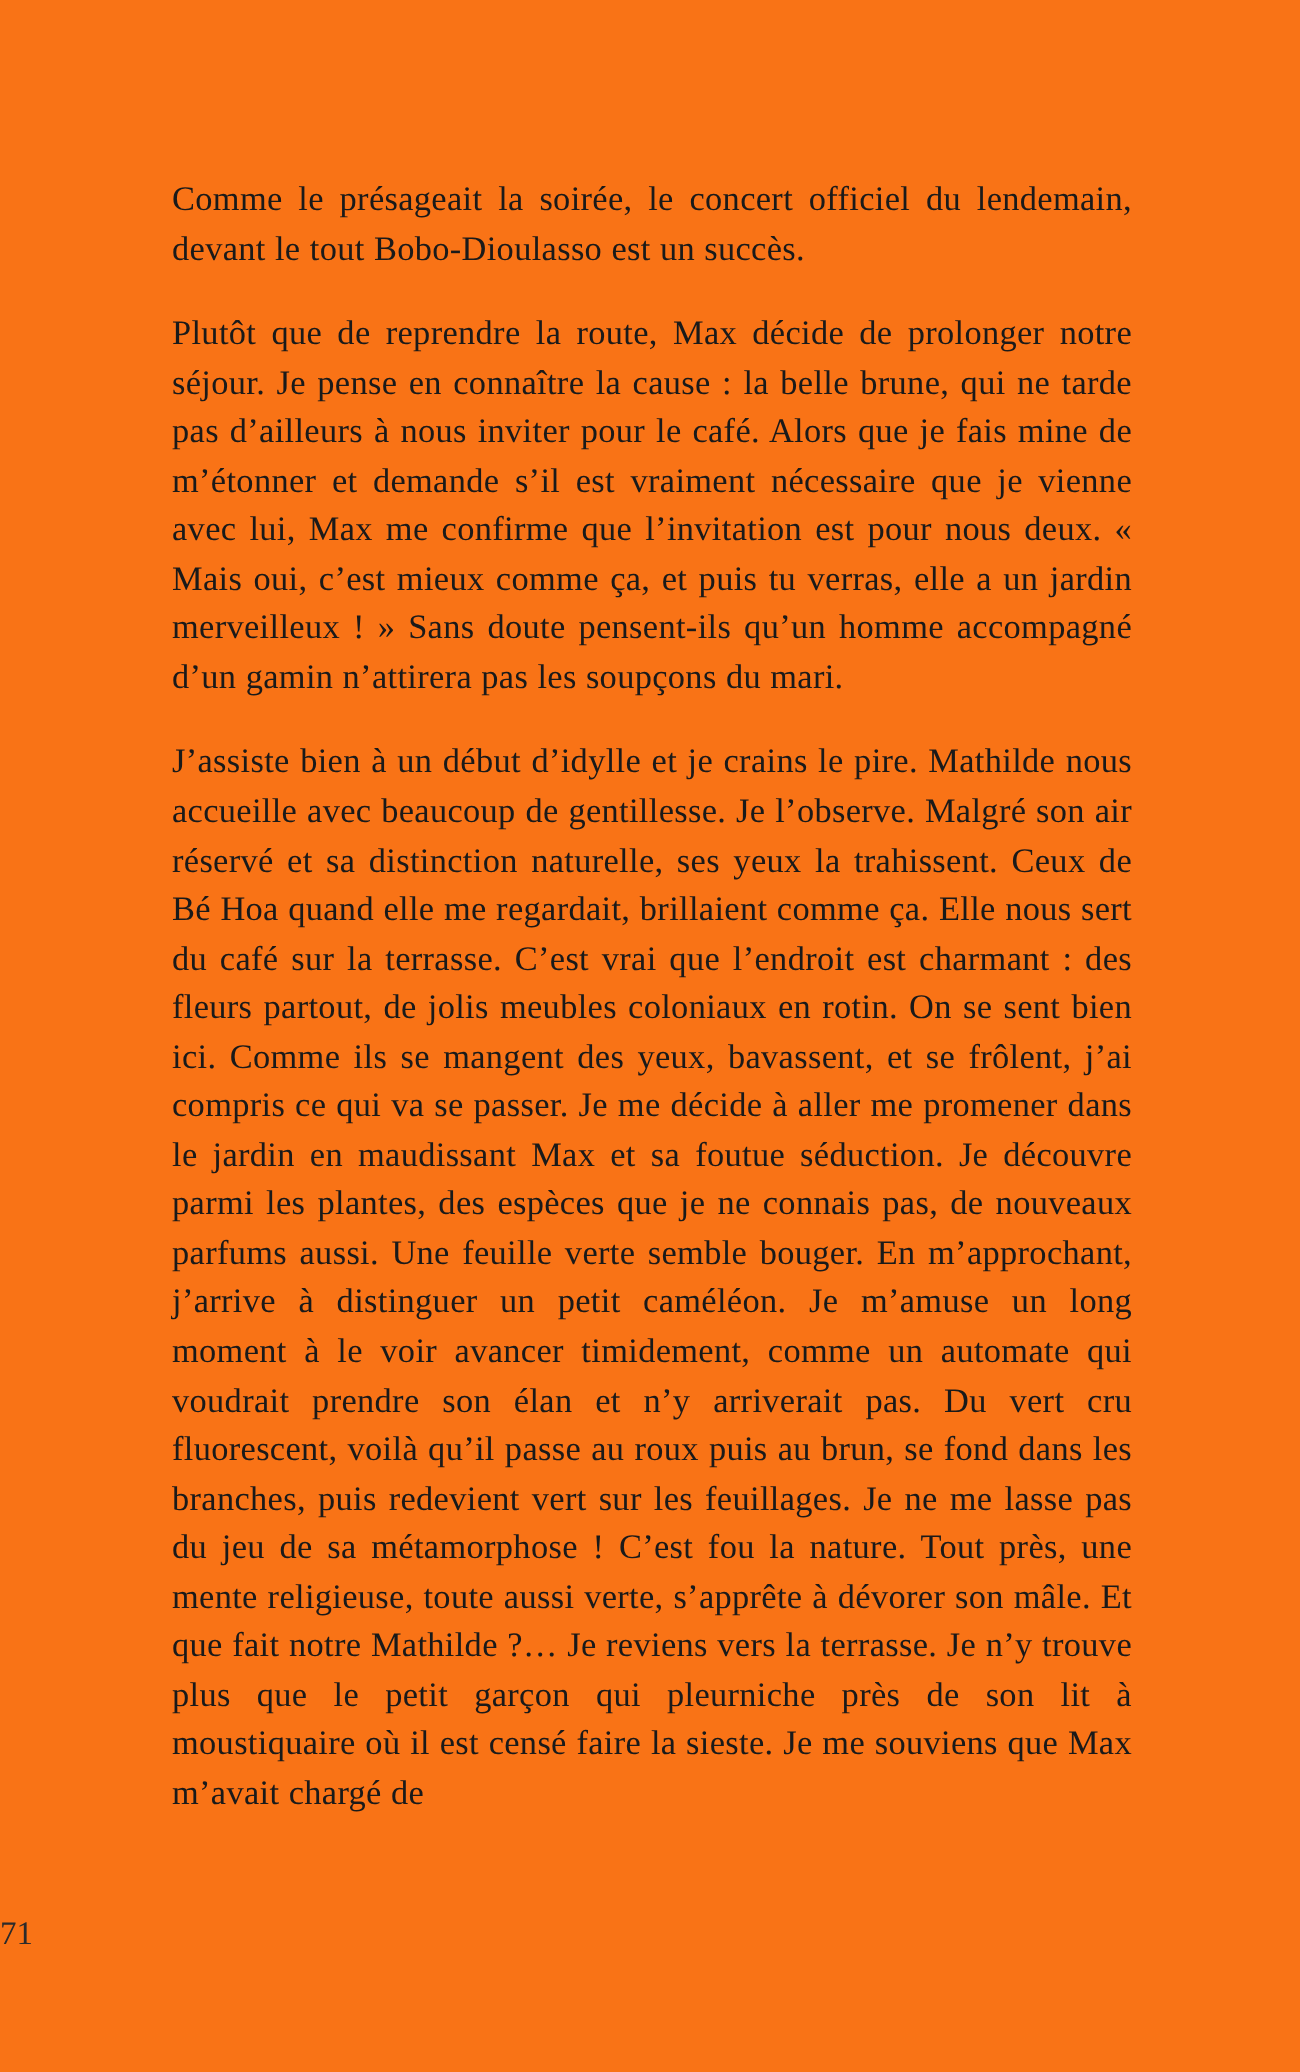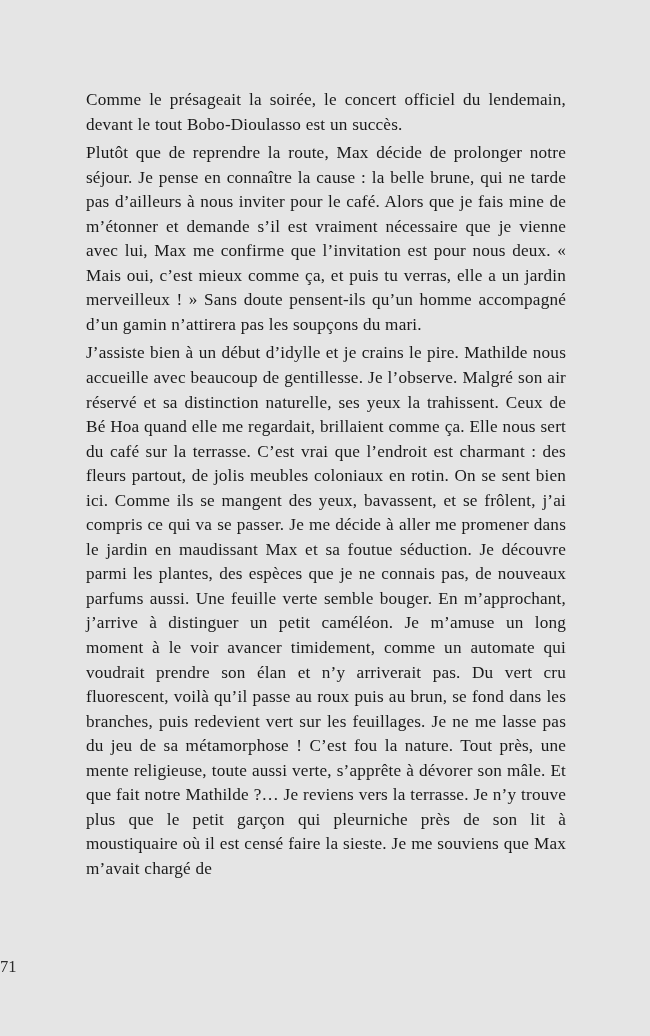--- a/index.html
+++ b/index.html
@@ -14,21 +14,21 @@
     position: relative;
     overflow: hidden;
     font-family: "Liberation Serif", "DejaVu Serif", serif;
     color: #1a1a1a;
     -webkit-font-smoothing: antialiased;
   }
 
   .page {
     position: absolute;
     inset: 0;
-    background: #e5e5e5;
+    background: #f97316;
   }
 
   .text-block {
     position: absolute;
     left: 86px;
     top: 88px;
     width: 480px;
   }
 
   .para {
@@ -37,21 +37,21 @@
     text-align-last: left;
     text-justify: inter-word;
     font-size: 17.2px;
     line-height: 24.55px;
     letter-spacing: 0.01em;
     word-spacing: 0.01em;
     hyphens: manual;
   }
 
   .para + .para {
-    margin-top: 4px;
+    margin-top: 18px;
   }
 
   .folio {
     position: absolute;
     left: 0;
     right: 0;
     top: 955px;
     text-align: left;
     font-size: 16.5px;
     line-height: 24px;

